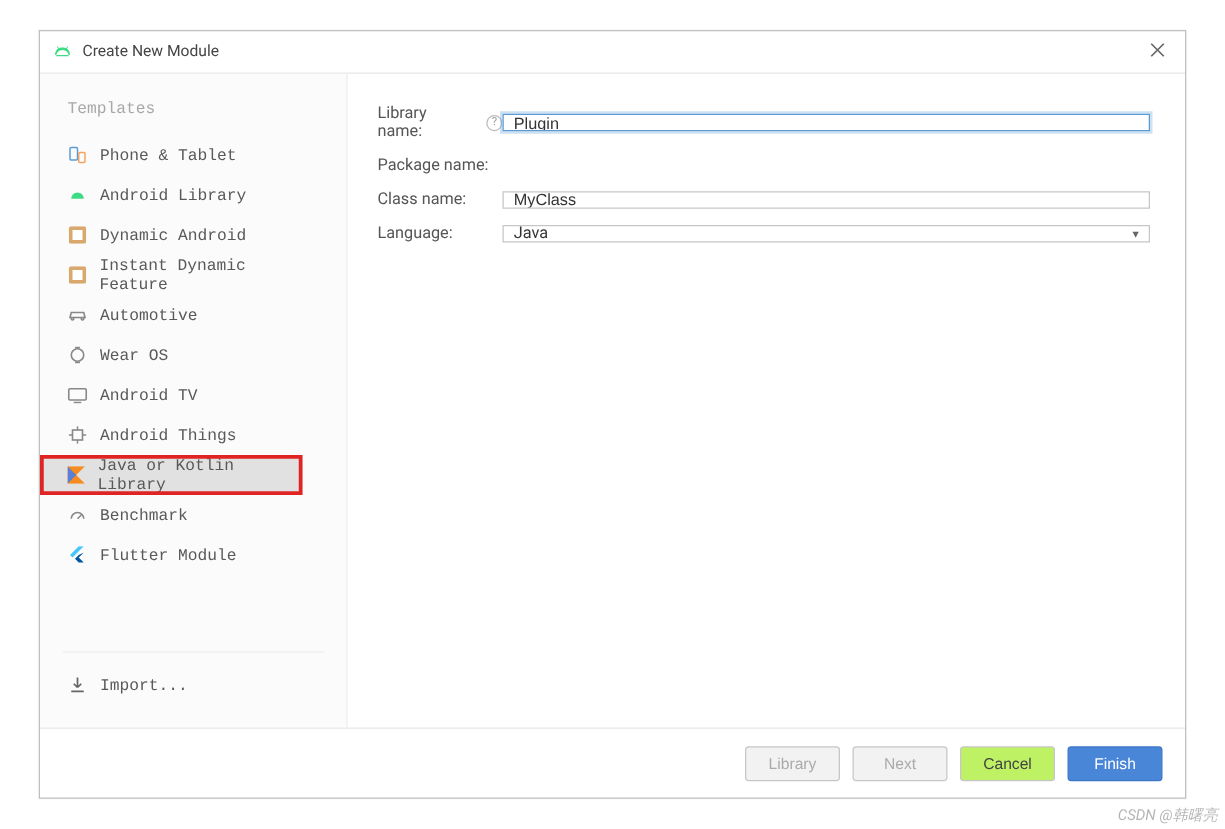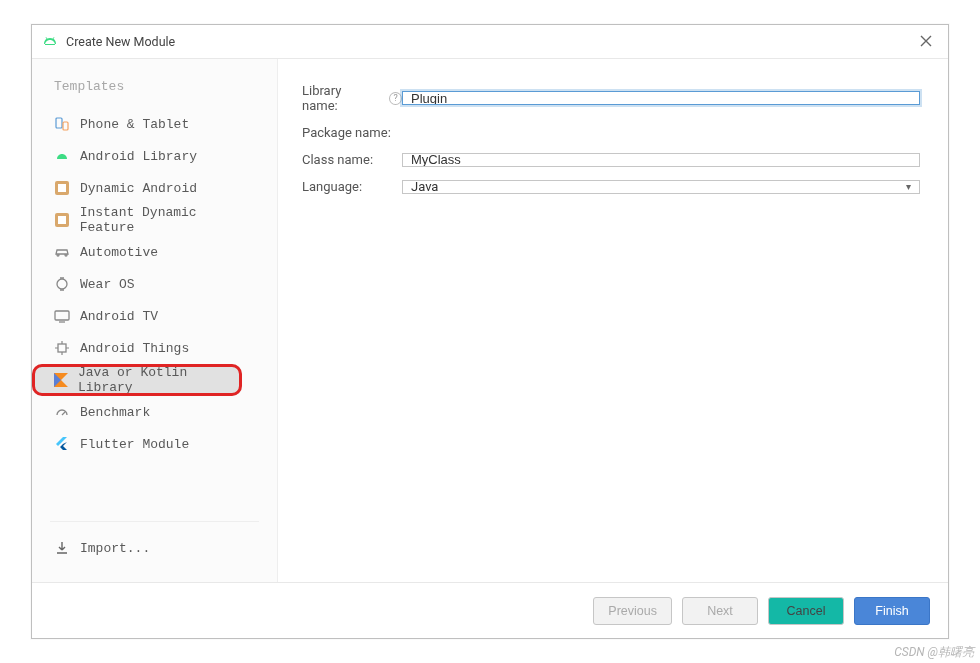--- a/index.html
+++ b/index.html
@@ -59,21 +59,20 @@
       gap: 10px;
       padding: 8px 22px;
       color: #595959;
       cursor: pointer;
       font-size: 13px;
       height: 32px;
     }
     .tmpl-item .ico { width: 16px; height: 16px; display: flex; align-items:center; justify-content:center; }
     .tmpl-item.selected {
       background: #e1e1e1;
-      border-radius: 10px;
     }
     .tmpl-item.highlight-box {
       outline: 3px solid #e02424;
       outline-offset: -3px;
       position: relative;
       z-index: 2;
       margin-right: 35px;
     }
     .sidebar-footer {
       border-top: 1px solid #eee;
@@ -129,21 +128,21 @@
       display: flex;
       align-items: center;
       justify-content: flex-end;
       gap: 10px;
       padding: 0 18px;
     }
     .btn {
       min-width: 76px;
       height: 28px;
       border: 1px solid #c6c6c6;
-      background: #14b8a6;
+      background: #bef264;
       border-radius: 3px;
       font-size: 12.5px;
       color: #444;
       cursor: pointer;
       padding: 0 14px;
     }
     .btn.disabled { background: #f2f2f2; color: #aaa; cursor: default; }
     .btn.primary { background: #4a86d8; border-color: #3b76c7; color: #fff; font-weight: 400; }
     .watermark {
       position: absolute;
@@ -320,20 +319,20 @@
         <div class="label">Language:</div>
         <div class="select">
           <span>Java</span>
           <span class="chev">▾</span>
         </div>
       </div>
     </div>
   </div>
 
   <div class="footer">
-    <button class="btn disabled">Previous</button>
+    <button class="btn disabled">Library</button>
     <button class="btn disabled">Next</button>
     <button class="btn">Cancel</button>
     <button class="btn primary">Finish</button>
   </div>
 </div>
 
 <div class="watermark">CSDN @韩曙亮</div>
 
 </body></html>

